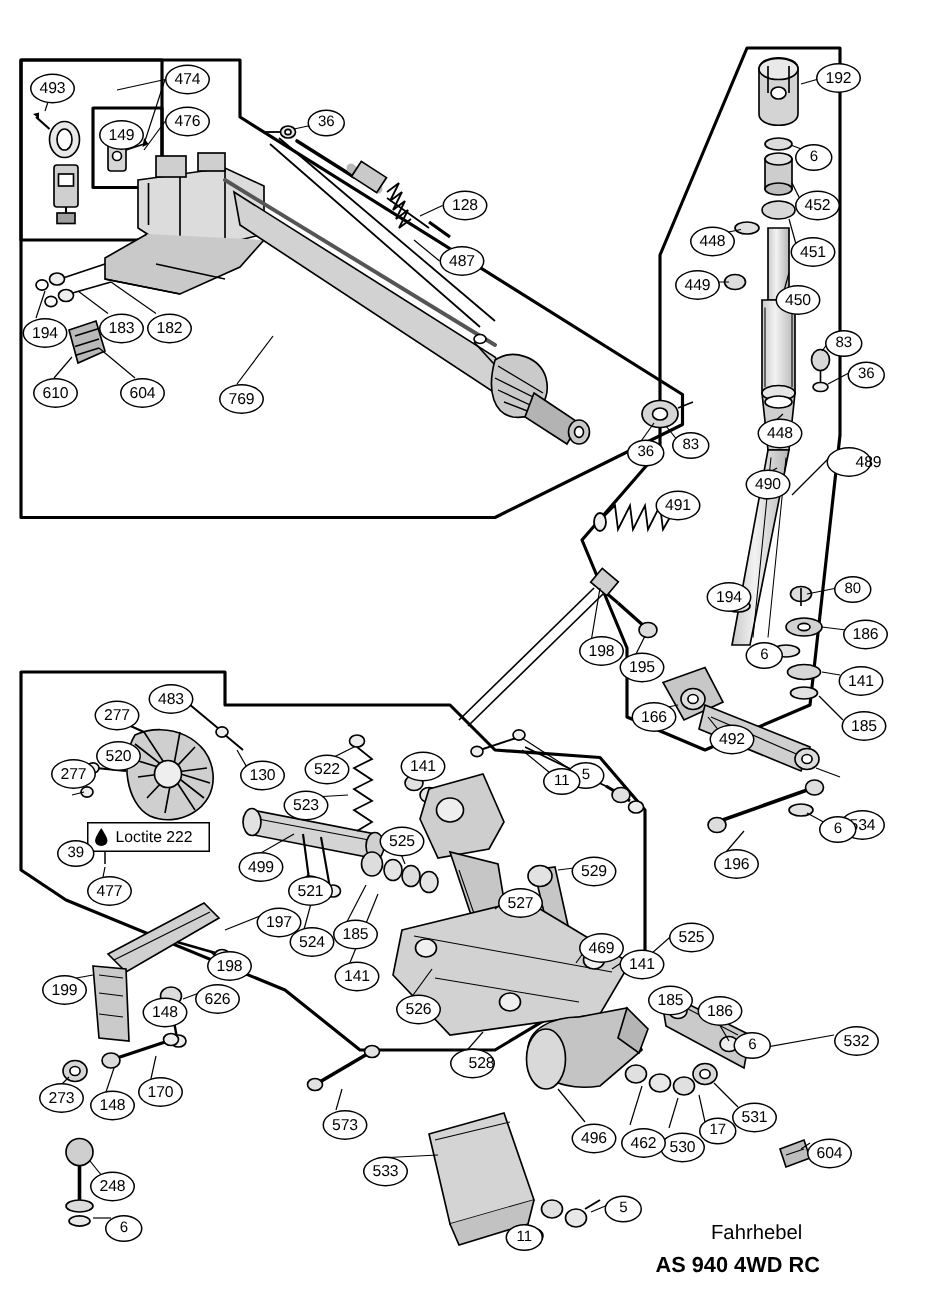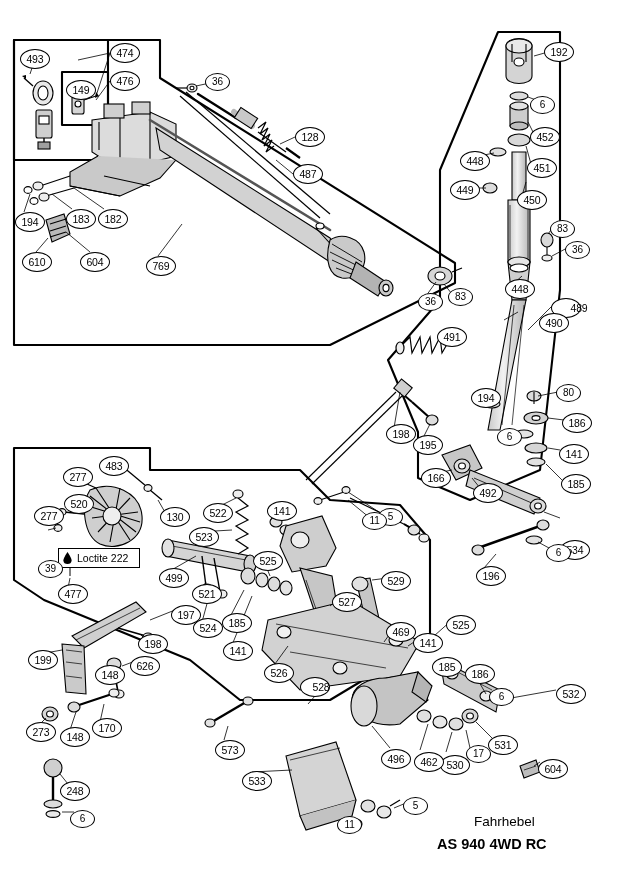--- a/index.html
+++ b/index.html
@@ -518,21 +518,21 @@
       <div class="callout" style="left: 460px; top: 151px;">448</div>
       <div class="callout" style="left: 527px; top: 158px;">451</div>
       <div class="callout" style="left: 450px; top: 180px;">449</div>
       <div class="callout" style="left: 517px; top: 190px;">450</div>
       <div class="callout sm" style="left: 550px; top: 220px;">83</div>
       <div class="callout sm" style="left: 565px; top: 241px;">36</div>
       <div class="callout sm" style="left: 418px; top: 293px;">36</div>
       <div class="callout sm" style="left: 448px; top: 288px;">83</div>
       <div class="callout" style="left: 505px; top: 279px;">448</div>
       <div class="callout" style="left: 551px; top: 298px; padding-left: 26px;">489</div>
-      <div class="callout" style="left: 497px; top: 313px; margin-left: 42px;">490</div>
+      <div class="callout" style="left: 497px; top: 313px;">490</div>
       <div class="callout" style="left: 437px; top: 327px;">491</div>
       <div class="callout" style="left: 386px; top: 424px;">198</div>
       <div class="callout" style="left: 413px; top: 435px;">195</div>
       <div class="callout" style="left: 471px; top: 388px;">194</div>
       <div class="callout sm" style="left: 556px; top: 384px;">80</div>
       <div class="callout" style="left: 562px; top: 413px;">186</div>
       <div class="callout sm" style="left: 497px; top: 428px;">6</div>
       <div class="callout" style="left: 559px; top: 444px;">141</div>
       <div class="callout" style="left: 421px; top: 468px;">166</div>
       <div class="callout" style="left: 473px; top: 483px;">492</div>
@@ -566,21 +566,21 @@
       <div class="callout" style="left: 413px; top: 633px;">141</div>
       <div class="callout" style="left: 446px; top: 615px;">525</div>
       <div class="callout" style="left: 264px; top: 663px;">526</div>
       <div class="callout" style="left: 28px; top: 650px; text-align: right;">199</div>
       <div class="callout" style="left: 95px; top: 665px;">148</div>
       <div class="callout" style="left: 130px; top: 656px;">626</div>
       <div class="callout" style="left: 432px; top: 657px;">185</div>
       <div class="callout" style="left: 465px; top: 664px;">186</div>
       <div class="callout sm" style="left: 489px; top: 688px;">6</div>
       <div class="callout" style="left: 556px; top: 684px;">532</div>
-      <div class="callout" style="left: 300px; top: 677px; padding-left: 12px;">528</div>
+      <div class="callout" style="left: 300px; top: 699px; padding-left: 12px;">528</div>
       <div class="callout" style="left: 26px; top: 722px;">273</div>
       <div class="callout" style="left: 60px; top: 727px;">148</div>
       <div class="callout" style="left: 92px; top: 718px;">170</div>
       <div class="callout" style="left: 488px; top: 735px;">531</div>
       <div class="callout sm" style="left: 466px; top: 745px;">17</div>
       <div class="callout" style="left: 440px; top: 755px;">530</div>
       <div class="callout" style="left: 414px; top: 752px;">462</div>
       <div class="callout" style="left: 381px; top: 749px;">496</div>
       <div class="callout" style="left: 538px; top: 759px;">604</div>
       <div class="callout" style="left: 215px; top: 740px;">573</div>

